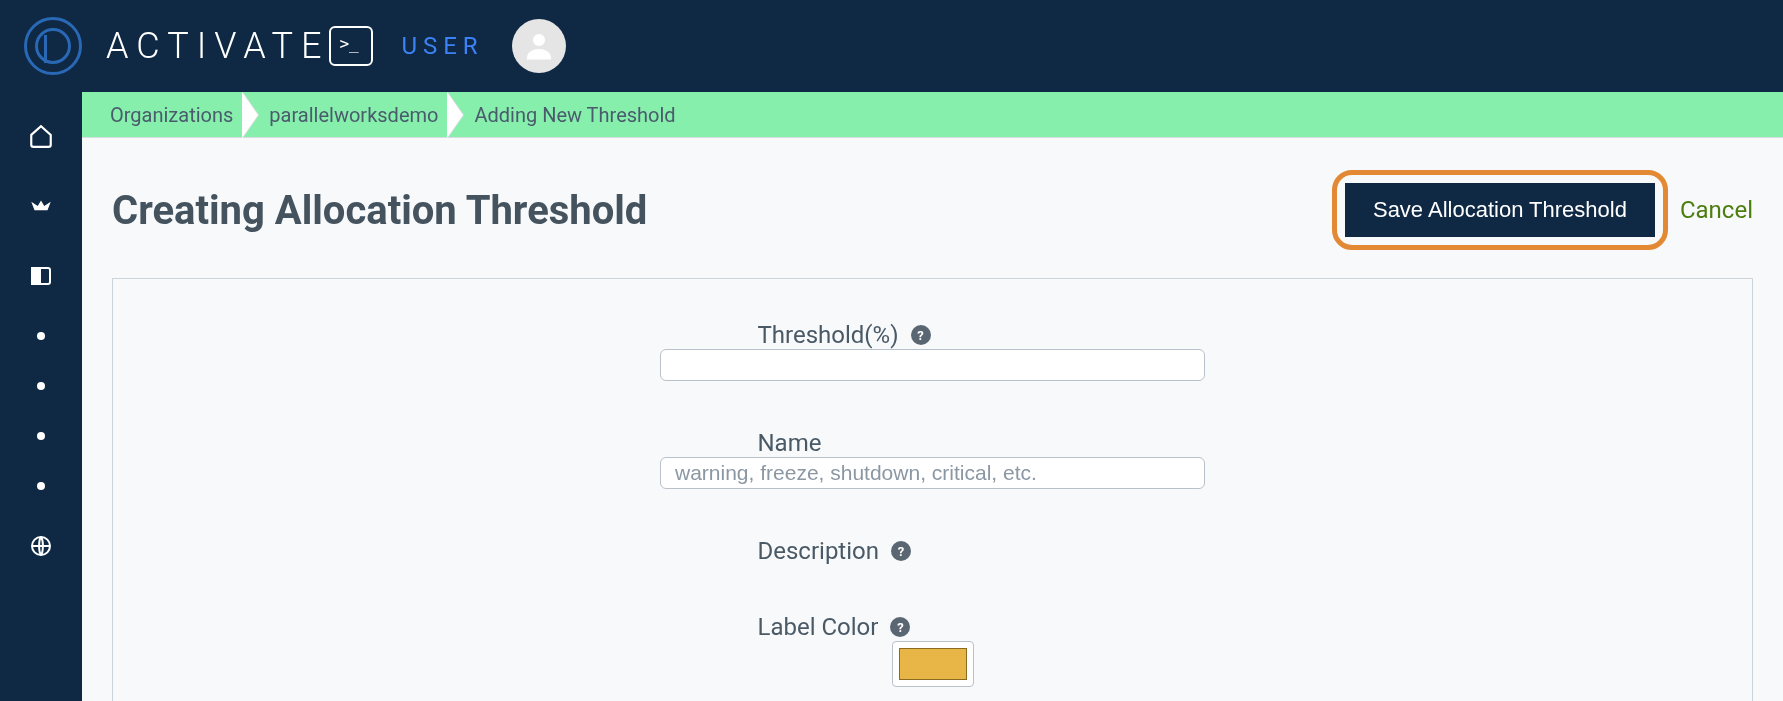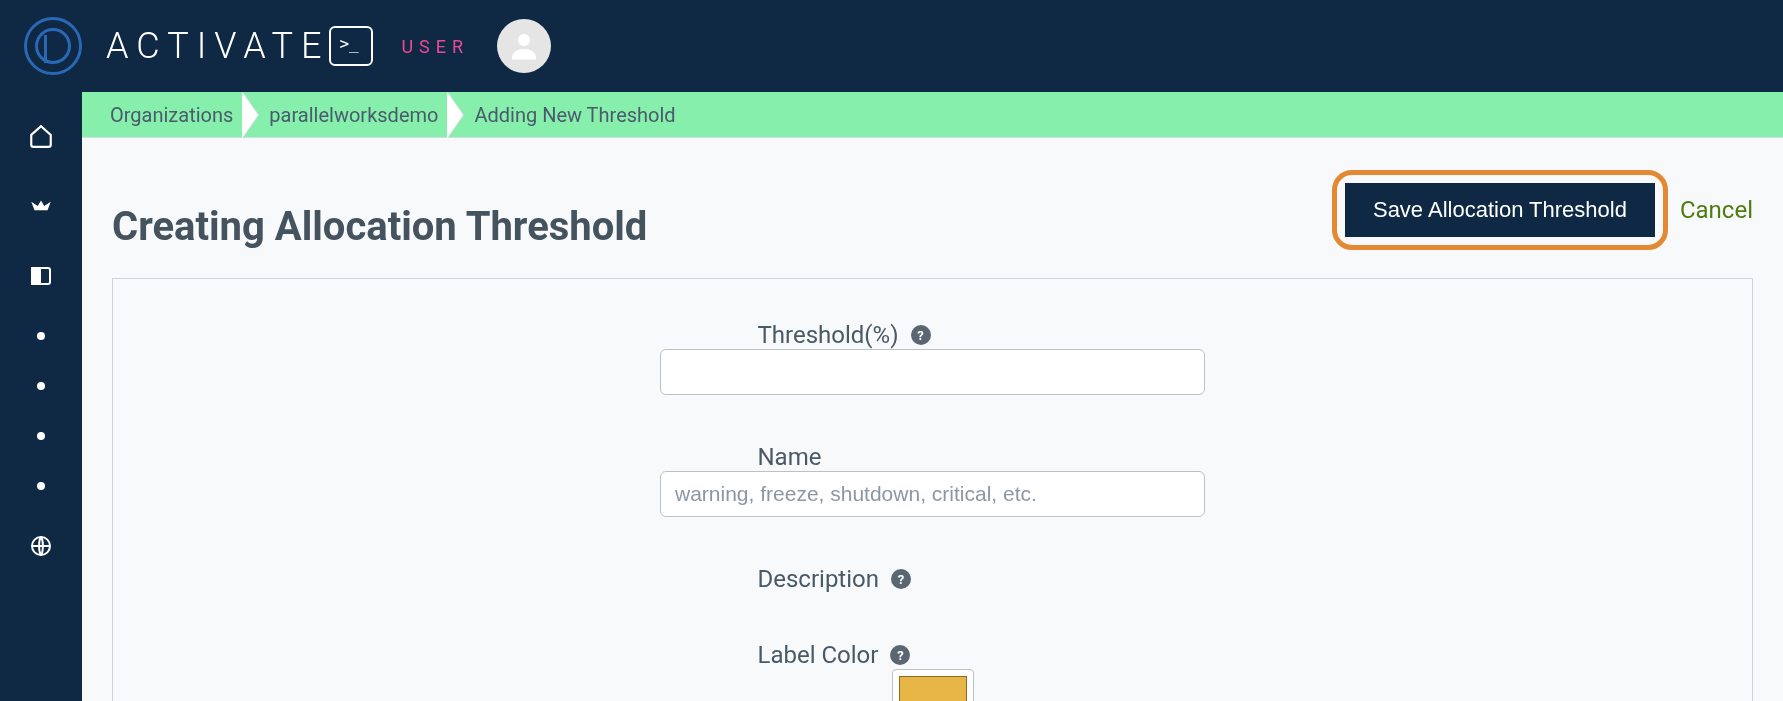--- a/index.html
+++ b/index.html
@@ -65,22 +65,22 @@
   border: 2px solid #fff;
   border-radius: 6px;
   display: flex;
   align-items: flex-start;
   padding: 6px 8px;
   color: #fff;
   font-size: 16px;
   font-family: monospace;
 }
 .user-label {
-  color: #ec4899;
-  font-size: 18px;
+  color: #3b82f6;
+  font-size: 24px;
   letter-spacing: 6px;
 }
 .avatar {
   width: 54px;
   height: 54px;
   border-radius: 50%;
   background: #e5e5e5;
   display: flex;
   align-items: center;
   justify-content: center;
@@ -161,21 +161,21 @@
   border-bottom: 23px solid transparent;
   border-left: 16px solid #fff;
 }
 .page-body {
   padding: 32px 30px 0 30px;
   background: #f7f9fa;
   height: calc(100% - 46px);
 }
 .title-row {
   display: flex;
-  align-items: flex-end;
+  align-items: center;
   justify-content: space-between;
   margin-bottom: 28px;
 }
 .page-title {
   font-size: 40px;
   font-weight: 700;
   color: #45535f;
 }
 .title-actions {
   display: flex;
@@ -228,21 +228,21 @@
   background: #5a6773;
   color: #fff;
   display: inline-flex;
   align-items: center;
   justify-content: center;
   font-size: 13px;
   font-weight: bold;
 }
 .form-input {
   width: 545px;
-  height: 46px;
+  height: 32px;
   padding: 0 14px;
   border: 1px solid #b9c2ca;
   border-radius: 6px;
   font-size: 21px;
   color: #333;
   background: #fff;
 }
 .form-input::placeholder { color: #8b97a3; }
 .color-swatch {
   width: 82px;

